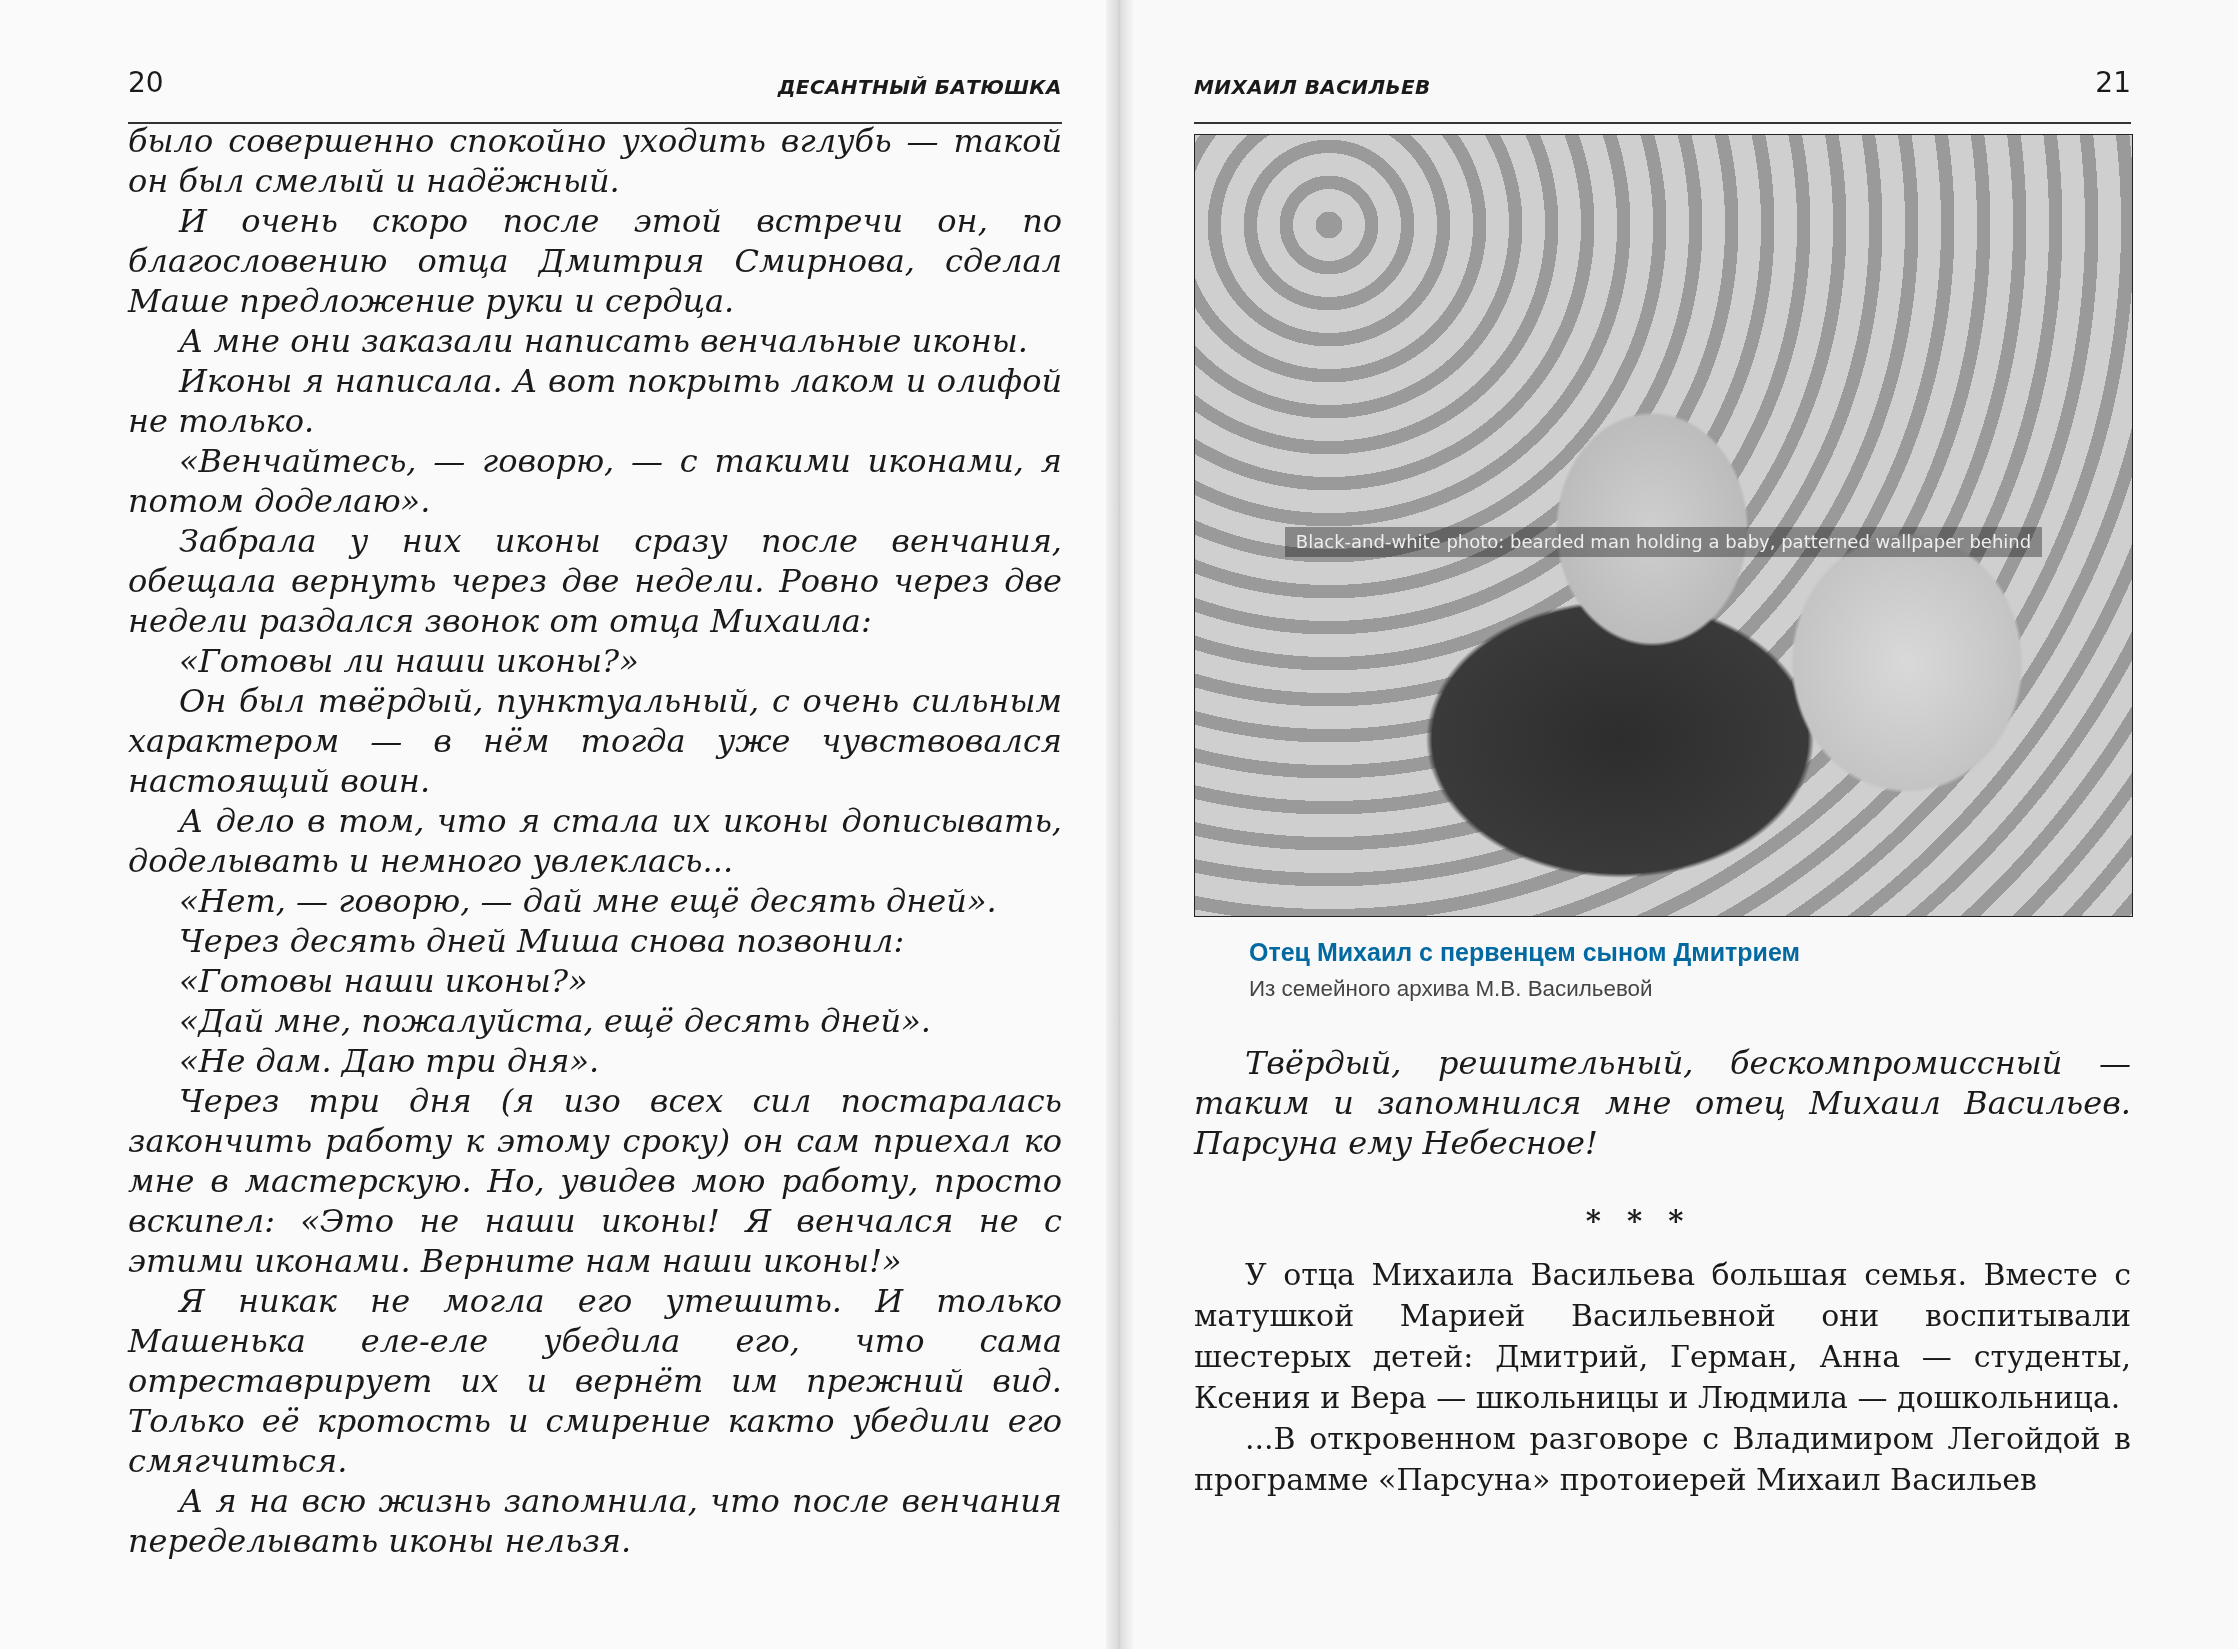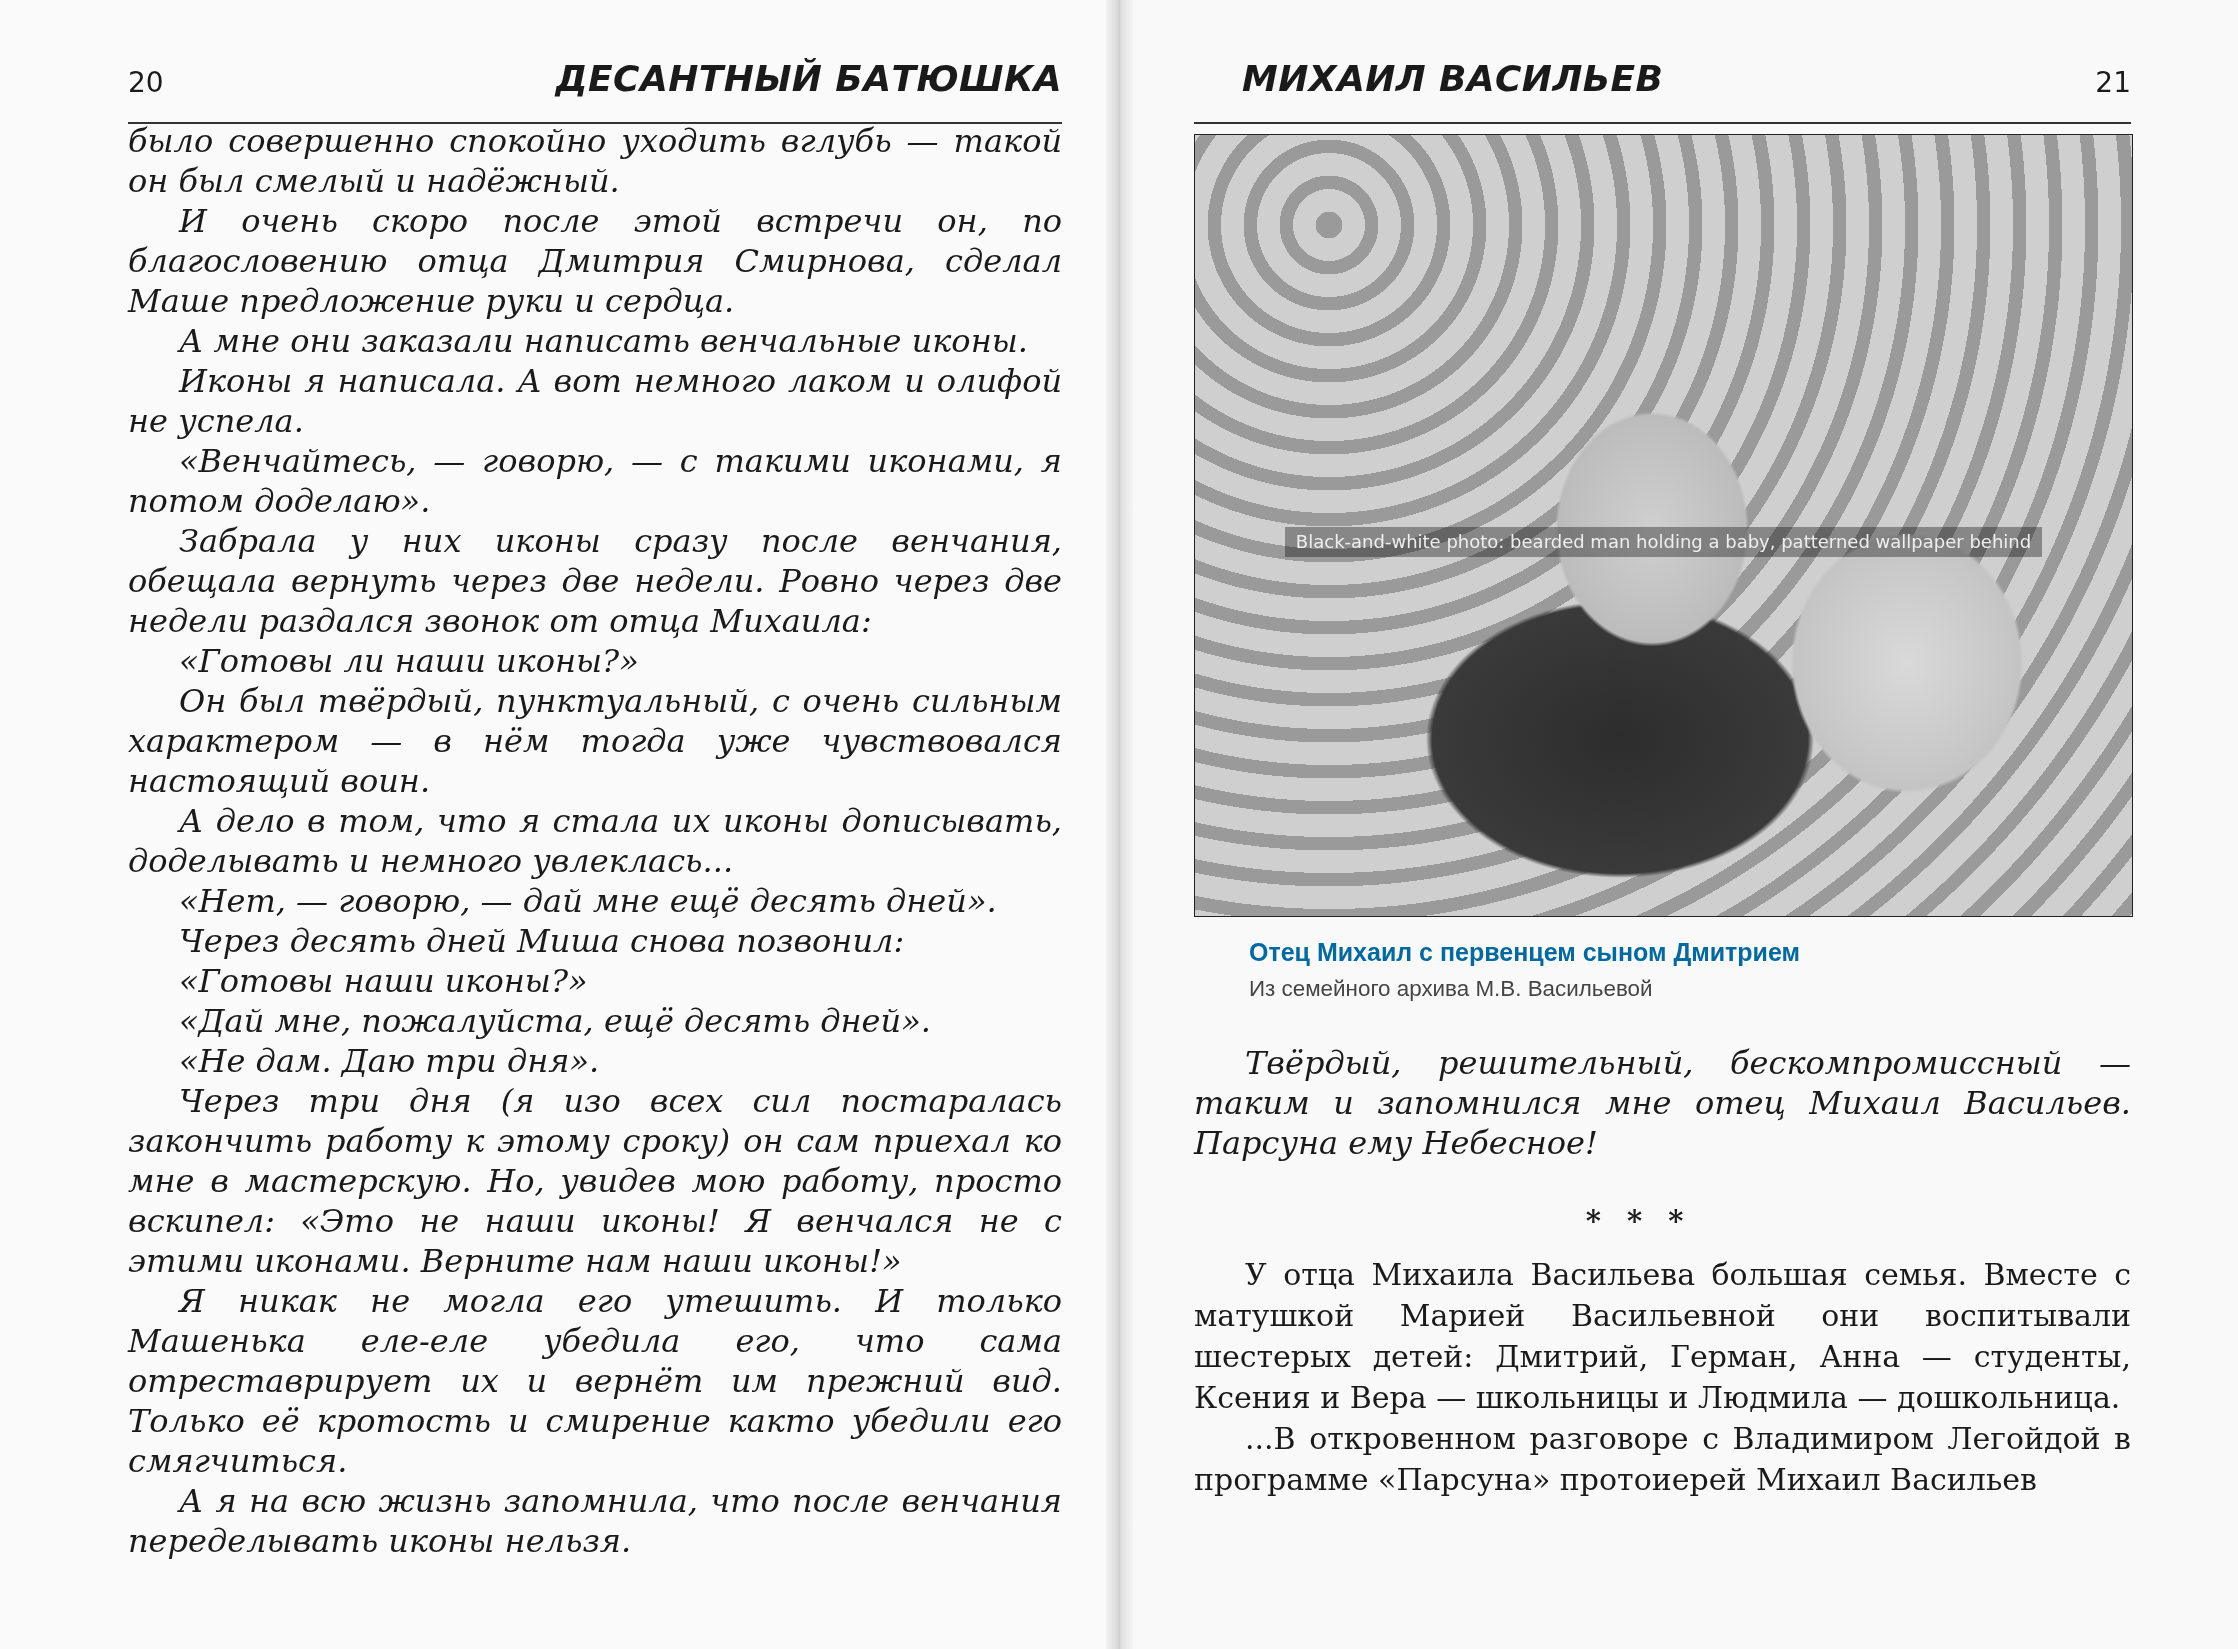--- a/index.html
+++ b/index.html
@@ -10,21 +10,21 @@
   .page { position:absolute; top:0; height:1650px; background:#fafafa; }
   .page.left { left:0; width:1119px; }
   .page.right { left:1119px; width:1119px; background:#f9f9f9; }
   .gutter { position:absolute; left:1106px; top:0; width:27px; height:1650px;
     background:linear-gradient(90deg,#f3f3f3,#d9d9d9 45%,#cfcfcf 50%,#dedede 55%,#f5f5f5); }
   .header { position:absolute; top:54px; height:45px; display:flex; justify-content:space-between; align-items:flex-end;
     font-family:"DejaVu Sans", sans-serif; border-bottom:2.2px solid #333; padding-bottom:23px; }
   .left .header { left:128px; width:934px; }
   .right .header { left:75px; width:937px; }
   .pnum { font-size:28px; font-weight:normal; }
-  .htitle { font-size:36px; font-weight:bold; font-style:italic; letter-spacing:0.4px;margin-left:48px; }
+  .htitle { font-size:20px; font-weight:bold; font-style:italic; letter-spacing:0.4px; }
   .text { position:absolute; font-style:italic; font-size:32px; line-height:40px; text-align:justify; }
   .left .text { left:128px; top:121px; width:934px; }
   .text p { margin:0; text-indent:0; }
   .text p.ind { text-indent:51px; }
   .photo { position:absolute; left:75px; top:134px; width:937px; height:781px; border:1.3px solid #222;
     background:
       radial-gradient(ellipse 170px 206px at 457px 394px, #cfcfcf 0%, #bcbcbc 55%, transparent 57%),
       radial-gradient(ellipse 188px 210px at 712px 528px, #d9d9d9 0%, #c4c4c4 60%, transparent 62%),
       radial-gradient(ellipse 313px 224px at 425px 604px, #2d2d2d 0%, #3a3a3a 60%, transparent 62%),
       repeating-radial-gradient(circle at 134px 90px, #9a9a9a 0 13.4px, #cfcfcf 13.4px 36px),
@@ -45,21 +45,21 @@
 
 <div class="page left">
   <div class="header">
     <span class="pnum">20</span>
     <span class="htitle">ДЕСАНТНЫЙ БАТЮШКА</span>
   </div>
   <div class="text">
     <p>было совершенно спокойно уходить вглубь — такой он был смелый и надёжный.</p>
     <p class="ind">И очень скоро после этой встречи он, по благословению отца Дмитрия Смирнова, сделал Маше предложение руки и сердца.</p>
     <p class="ind">А мне они заказали написать венчальные иконы.</p>
-    <p class="ind">Иконы я написала. А вот немного лаком и олифой не успела.</p>
+    <p class="ind">Иконы я написала. А вот покрыть лаком и олифой не только.</p>
     <p class="ind">«Венчайтесь, — говорю, — с такими иконами, я потом доделаю».</p>
     <p class="ind">Забрала у них иконы сразу после венчания, обещала вернуть через две недели. Ровно через две недели раздался звонок от отца Михаила:</p>
     <p class="ind">«Готовы ли наши иконы?»</p>
     <p class="ind">Он был твёрдый, пунктуальный, с очень сильным характером — в нём тогда уже чувствовался настоящий воин.</p>
     <p class="ind">А дело в том, что я стала их иконы дописывать, доделывать и немного увлеклась...</p>
     <p class="ind">«Нет, — говорю, — дай мне ещё десять дней».</p>
     <p class="ind">Через десять дней Миша снова позвонил:</p>
     <p class="ind">«Готовы наши иконы?»</p>
     <p class="ind">«Дай мне, пожалуйста, ещё десять дней».</p>
     <p class="ind">«Не дам. Даю три дня».</p>

